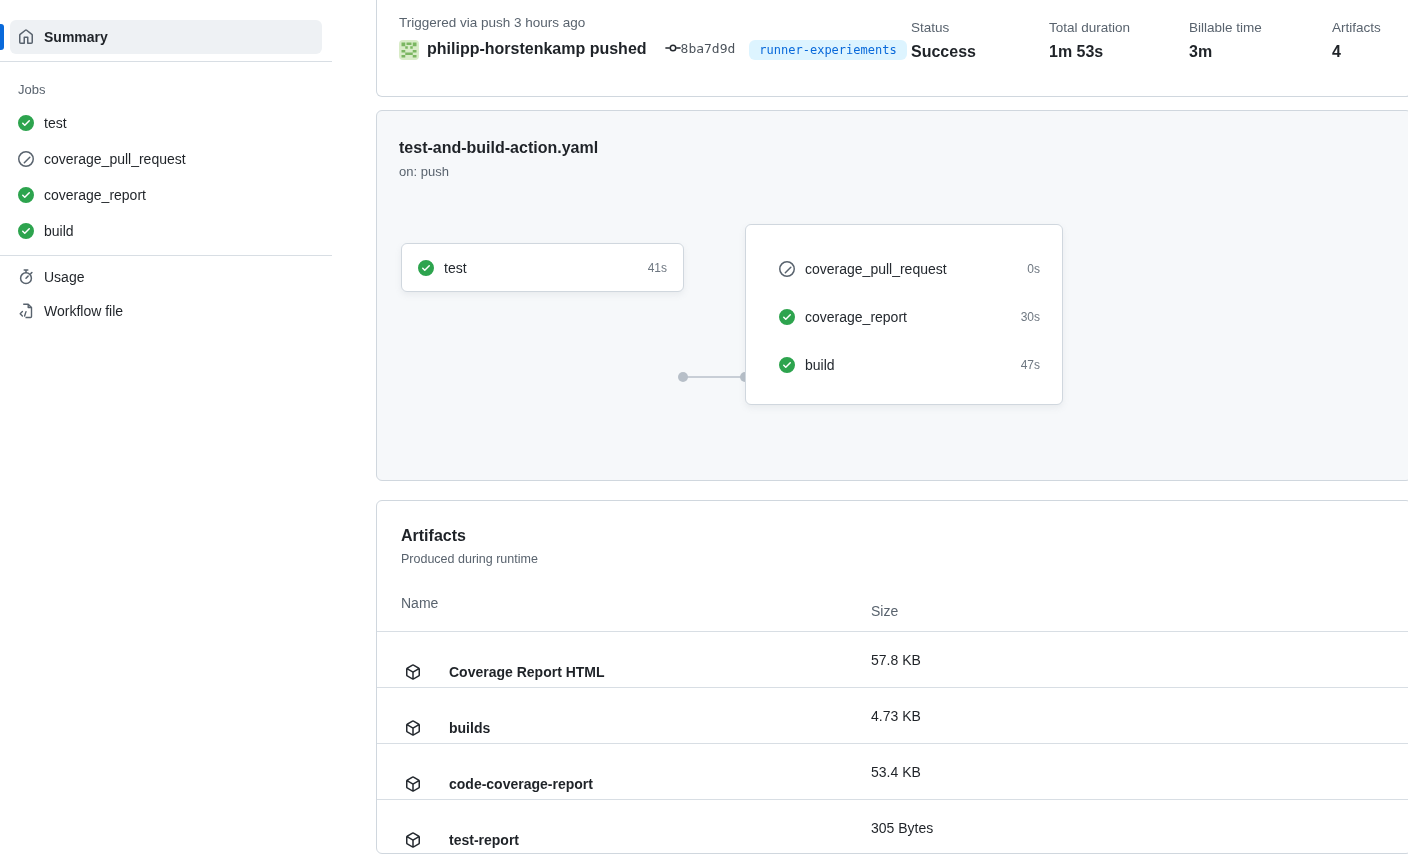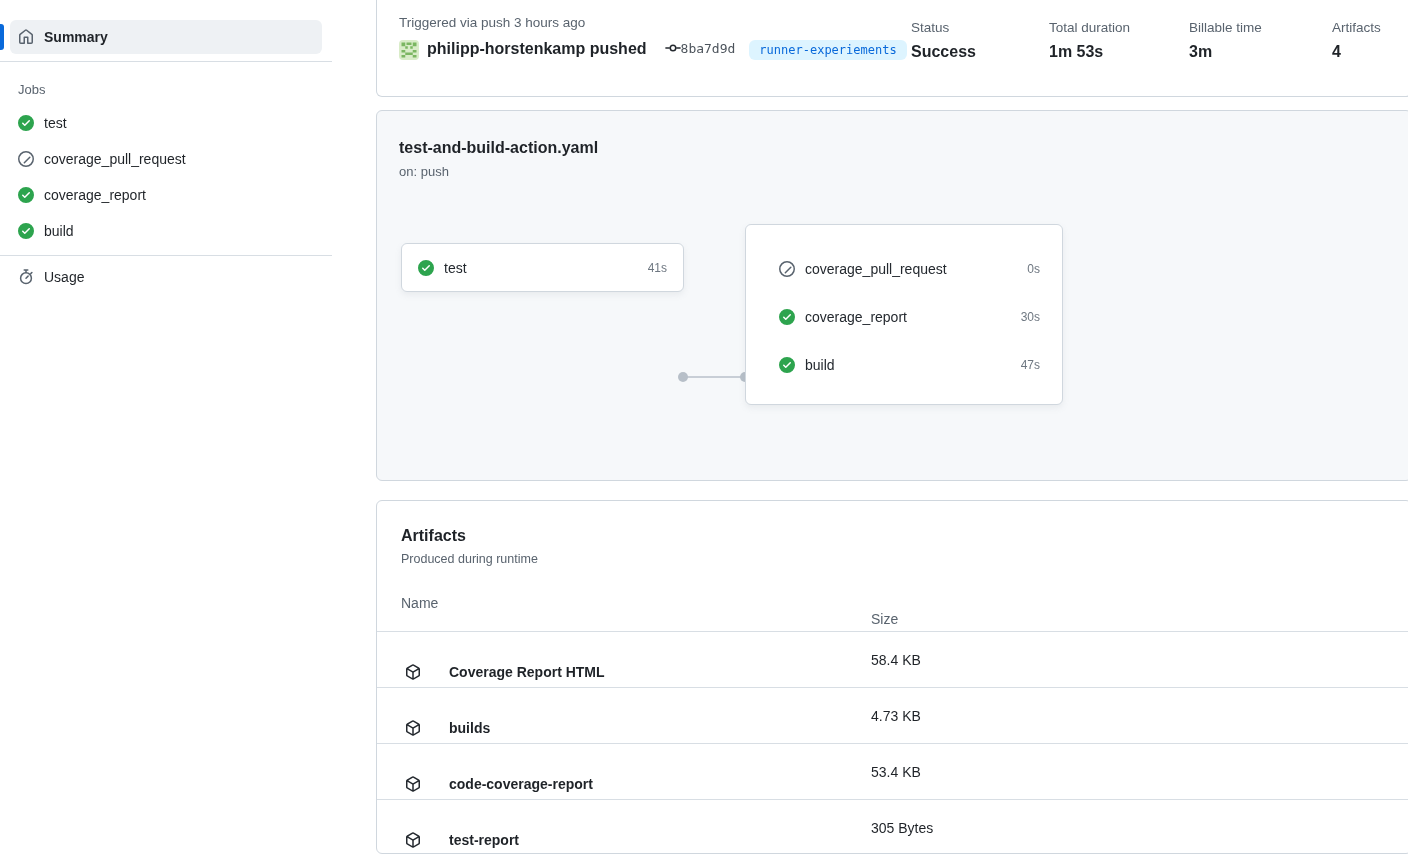--- a/index.html
+++ b/index.html
@@ -77,21 +77,21 @@
   .group-row .job-label { font-size:14px; color:#24292f; margin-left:2px; }
   .group-row .dur { margin-left:auto; font-size:12px; color:#6e7781; }
 
   
   .artifacts-card { position:relative; margin-top:19px; height:354px;
     border-radius:6px; padding-top:26px; }
   .art-title { font-size:16px; font-weight:700; color:#1f2328; padding-left:24px; }
   .art-subtitle { font-size:12.5px; color:#59636e; margin-top:7px; padding-left:24px; }
   .art-header { position:absolute; left:0; top:94px; width:100%; }
   .art-header .col-name { position:absolute; left:24px; top:0; font-size:14px; color:#59636e; }
-  .art-header .col-size { position:absolute; left:494px; top:16px; font-size:14px; color:#59636e; }
+  .art-header .col-size { position:absolute; left:494px; top:8px; font-size:14px; color:#59636e; }
   .art-rows { position:absolute; left:0; top:130px; width:100%; }
   .art-row { position:relative; height:56px; border-top:1px solid #d8dee4; }
   .art-name { position:absolute; left:28px; top:12px; height:100%; display:flex;
     align-items:center; gap:28px; cursor:pointer; }
   .art-name .label { font-size:14px; font-weight:700; color:#1f2328; }
   .art-size { position:absolute; left:494px; top:0; height:100%; display:flex;
     align-items:center; font-size:14px; color:#1f2328; }
 </style>
 </head>
 <body>
@@ -176,20 +176,26 @@
     </div>
 
     <div class="side-divider" style="margin-top:6px"></div>
     <div class="side-list">
       <div class="side-run">
         <svg class="icon16 ic-muted" viewBox="0 0 16 16">
             <use href="#i-stopwatch"></use>
           </svg>
         <span class="label">Usage</span>
       </div>
+      <div class="side-run">
+        <svg class="icon16 ic-muted" viewBox="0 0 16 16">
+            <use href="#i-filecode"></use>
+          </svg>
+        <span class="label">Workflow file</span>
+      </div>
     </div>
   </nav>
 
   <main class="main">
 
     <section class="card header-card">
       <div class="triggered">Triggered via push 3 hours ago</div>
       <div class="push-row">
         <span class="avatar">
           <svg viewBox="0 0 16 16" width="20" height="20">
@@ -274,21 +280,21 @@
         <span class="col-size">Size</span>
       </div>
       <div class="art-rows">
         <div class="art-row">
           <span class="art-name">
             <svg class="icon16 ic-dark" viewBox="0 0 16 16">
                 <use href="#i-package"></use>
               </svg>
             <span class="label">Coverage Report HTML</span>
           </span>
-          <span class="art-size">58.4 KB</span>
+          <span class="art-size">57.8 KB</span>
         </div>
         <div class="art-row">
           <span class="art-name">
             <svg class="icon16 ic-dark" viewBox="0 0 16 16">
                 <use href="#i-package"></use>
               </svg>
             <span class="label">builds</span>
           </span>
           <span class="art-size">4.73 KB</span>
         </div>

